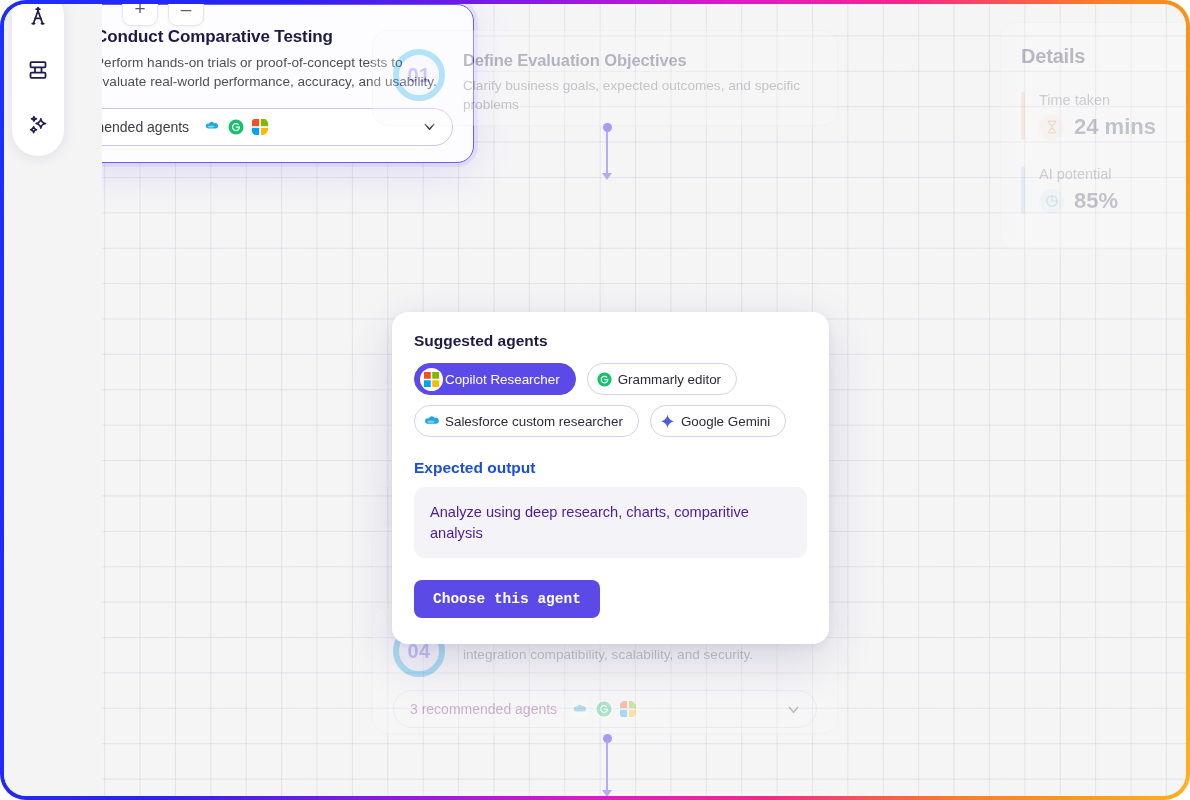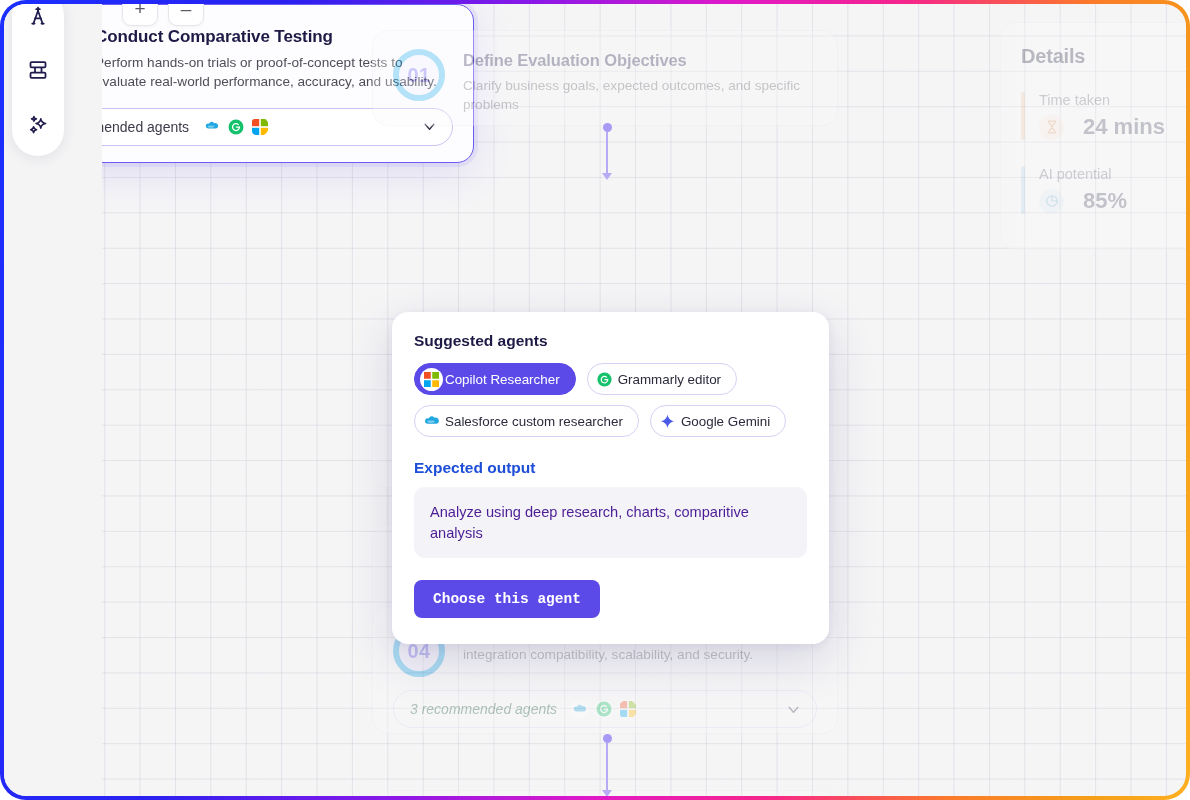--- a/index.html
+++ b/index.html
@@ -135,21 +135,21 @@
     border-radius: 19px;
     background: #fff;
     display: flex; align-items: center;
     padding: 0 14px 0 16px;
     cursor: pointer;
   }
   .agents-bar .label {
     font-size: 14px; color: #3b3b4a;
   }
   .agents-bar.dim { border-color:#d9d5f0; background:#fafafc; }
-  .agents-bar.dim .label { color:#14532d;font-style:italic; }
+  .agents-bar.dim .label { color:#701a75; }
   .agents-avatars { display: flex; align-items: center; gap: 5px; margin-left: 13px; }
   .avatar-chip {
     width: 19px; height: 19px; border-radius: 50%;
     background: #fff;
     display: flex; align-items: center; justify-content: center;
     overflow: hidden;
   }
   .chevron { margin-left: auto; color: #3a3a4c; display:flex; }
 
   
@@ -244,21 +244,21 @@
   }
   #details-panel .dp-title {
     font-size: 20px; font-weight: 700; color: #2b2b45;
     letter-spacing: -.2px; margin-bottom: 24px;
   }
   .metric { display: flex; gap: 14px; margin-bottom: 26px; }
   .metric .bar { width: 4px; border-radius: 2px; flex: 0 0 auto; }
   .metric .bar.warm { background: #f3c9a6; }
   .metric .bar.cool { background: #b9d8e8; }
   .metric .m-label { font-size: 14.5px; color: #6d6d7c; margin-bottom: 6px; }
-  .metric .m-value-row { display: flex; align-items: center; gap: 19px; }
+  .metric .m-value-row { display: flex; align-items: center; gap: 10px; }
   .metric .m-icon {
     width: 25px; height: 25px; border-radius: 50%;
     display: flex; align-items: center; justify-content: center;
   }
   .metric .m-icon.warm { background: #fbeade; }
   .metric .m-icon.cool { background: #e2eff6; }
   .metric .m-value { font-size: 22px; font-weight: 700; color: #4d4d63; }
 </style>
 </head>
 <body>

